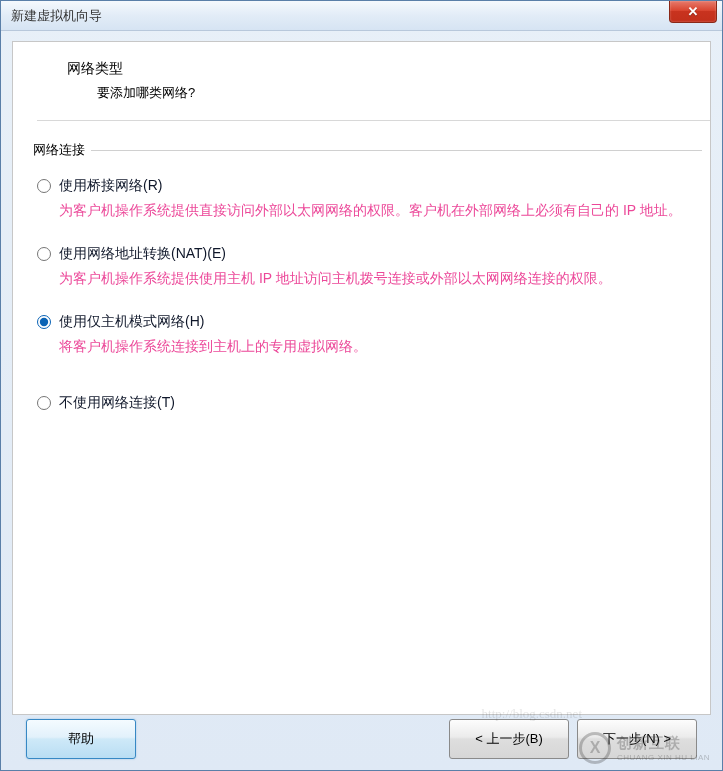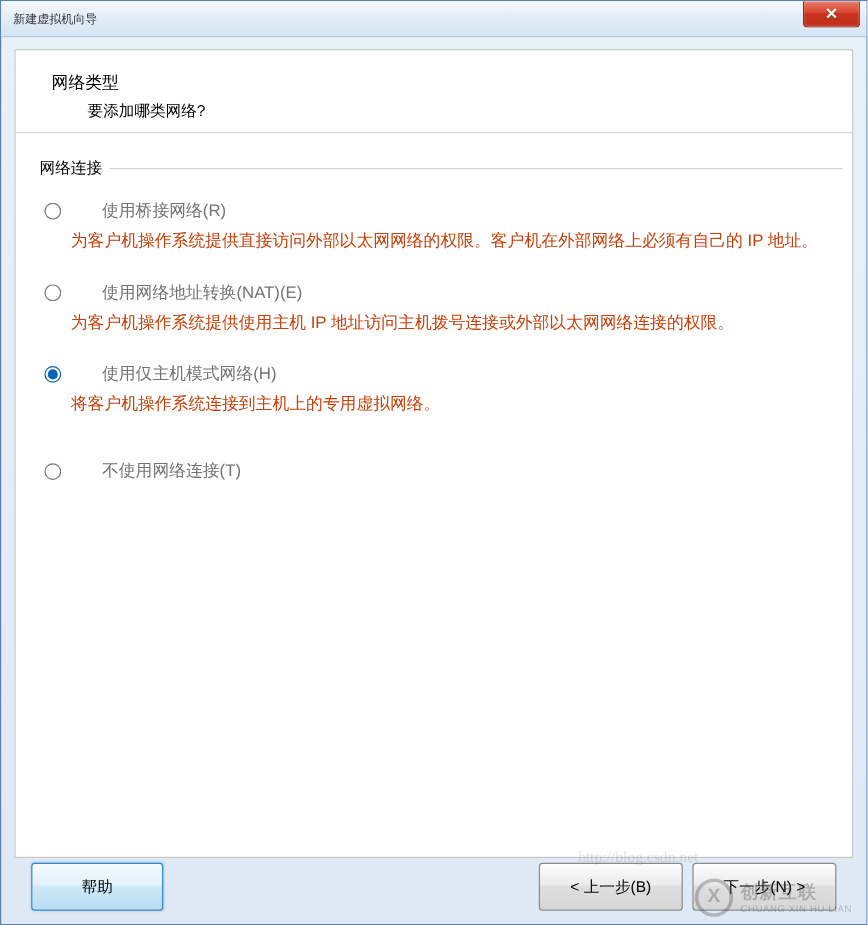--- a/index.html
+++ b/index.html
@@ -23,21 +23,21 @@
       height: 30px;
       background: linear-gradient(to bottom, #f5f9fd 0%, #e2ecf7 50%, #d6e4f3 100%);
       display: flex;
       align-items: center;
       padding-left: 10px;
       position: relative;
       border-bottom: 1px solid #b8c8db;
     }
     .titlebar-text {
       color: #333;
-      font-size: 10px;
+      font-size: 13px;
     }
     .close-btn {
       position: absolute;
       right: 5px;
       top: 0;
       width: 48px;
       height: 22px;
       background: linear-gradient(to bottom, #e67a6b 0%, #d94530 45%, #c8331f 50%, #c22f1b 100%);
       border: 1px solid #8a2817;
       border-top: none;
@@ -57,22 +57,23 @@
     .content-panel {
       position: absolute;
       left: 11px;
       top: 40px;
       right: 11px;
       bottom: 55px;
       background: #fff;
       border: 1px solid #c7c7c7;
     }
     .header-section {
-      padding: 18px 30px 8px 30px;
+      padding: 18px 30px 18px 30px;
       border-bottom: 1px solid #d8d8d8;
+      margin-left: 24px;
     }
     .header-title {
       font-size: 14px;
       color: #000;
       font-weight: normal;
       margin-bottom: 6px;
     }
     .header-subtitle {
       font-size: 13px;
       color: #000;
@@ -109,29 +110,28 @@
     }
     .radio-input {
       width: 14px;
       height: 14px;
       margin-right: 8px;
       cursor: pointer;
       accent-color: #0a63b5;
     }
     .radio-label {
       font-size: 14px;
-      color: #737373;
-      cursor: pointer;
-      margin-left: 26px;
+      color: #0f172a;
+      cursor: pointer;
     }
     .radio-desc {
       padding-left: 22px;
       padding-right: 10px;
       font-size: 14px;
-      color: #c2410c;
+      color: #ec4899;
       line-height: 1.7;
     }
     .button-bar {
       position: absolute;
       left: 11px;
       right: 11px;
       bottom: 12px;
       height: 38px;
       display: flex;
       align-items: center;

